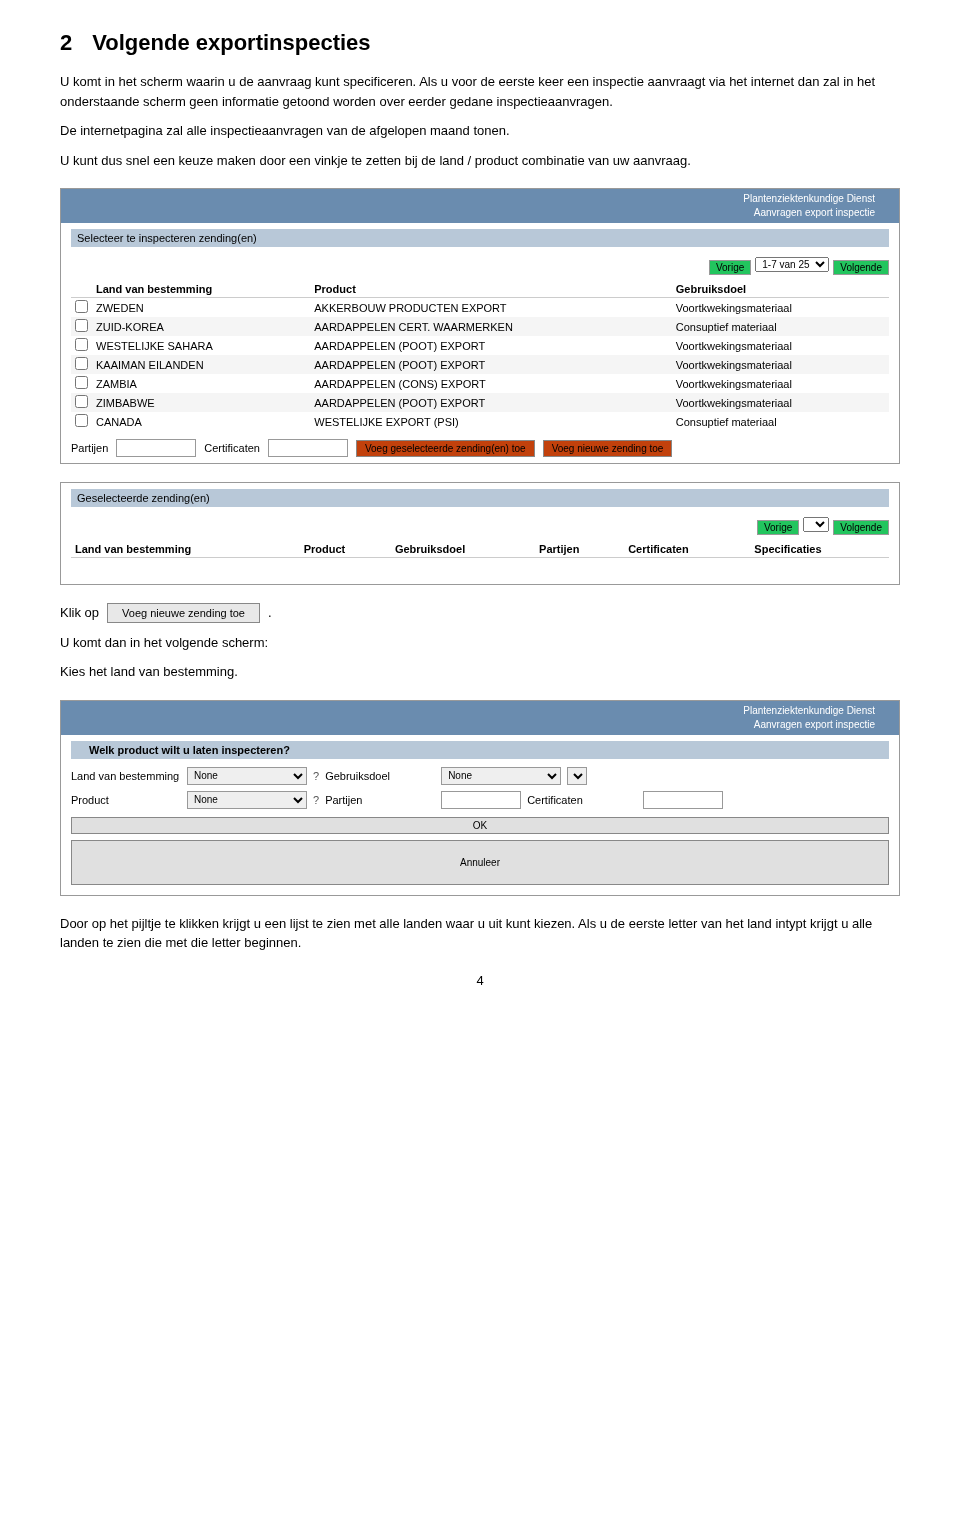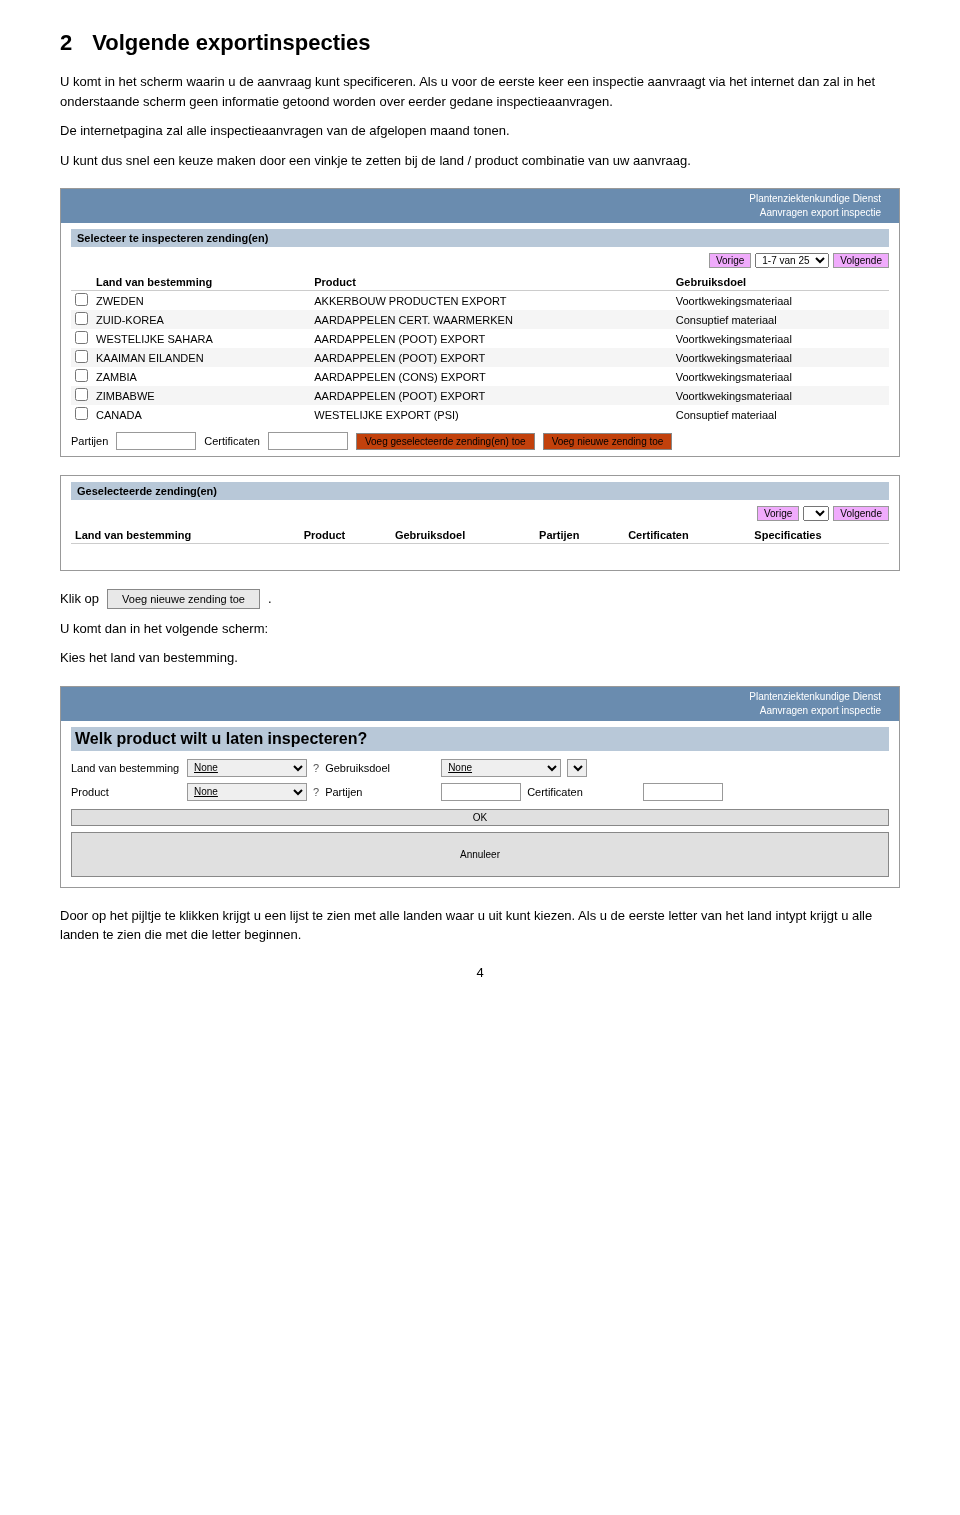--- a/index.html
+++ b/index.html
@@ -35,57 +35,58 @@
       border: 1px solid #999;
       background: #fff;
       margin: 18px 0;
       font-size: 11px;
     }
 
     .screen-header {
       background: #6a8caf;
       color: #fff;
       text-align: right;
-      padding: 3px 18px;
+      padding: 3px 24px;
       font-size: 10px;
       line-height: 1.4;
     }
 
     .screen-body {
       padding: 6px 10px;
     }
 
     .section-bar {
       background: #b8c8d8;
       padding: 3px 6px;
       font-size: 11px;
-      font-weight: bold;
+      font-weight: normal;
       margin-bottom: 6px;
     }
 
     .pagination-row {
       display: flex;
       justify-content: flex-end;
       align-items: center;
       gap: 4px;
       margin-bottom: 6px;
       font-size: 11px;
     }
 
     .pagination-row select {
       font-size: 10px;
       padding: 0 2px;
     }
 
     .pagination-btn {
       font-size: 10px;
       padding: 1px 6px;
-      background: #f0abfc;
+      background: #22c55e;
       border: 1px solid #999;
       cursor: pointer;
+      margin-top: 7px;
     }
 
     table.data-table {
       width: 100%;
       border-collapse: collapse;
       font-size: 11px;
     }
 
     table.data-table th {
       text-align: left;
@@ -164,22 +165,22 @@
     
     .form-screen {
       border: 1px solid #999;
       background: #fff;
       margin: 18px 0;
       font-size: 11px;
     }
 
     .form-section-bar {
       background: #b8c8d8;
-      padding: 3px 4px;
-      font-size: 16px;
+      padding: 3px 18px;
+      font-size: 11px;
       font-weight: bold;
       margin-bottom: 8px;
     }
 
     .form-body {
       padding: 6px 10px 10px 10px;
     }
 
     .form-row {
       display: flex;
@@ -194,21 +195,20 @@
       width: 110px;
       text-align: left;
     }
 
     .form-select {
       font-size: 10px;
       padding: 1px 2px;
       width: 120px;
       height: 18px;
       border: 1px solid #999;
-      text-decoration: underline;
     }
 
     .form-input-small {
       width: 80px;
       height: 18px;
       border: 1px solid #999;
       font-size: 10px;
       padding: 1px 3px;
     }
 

